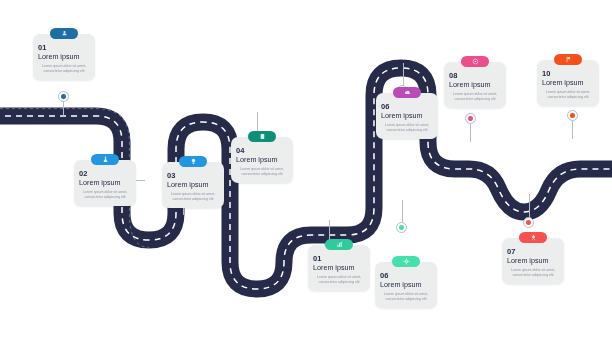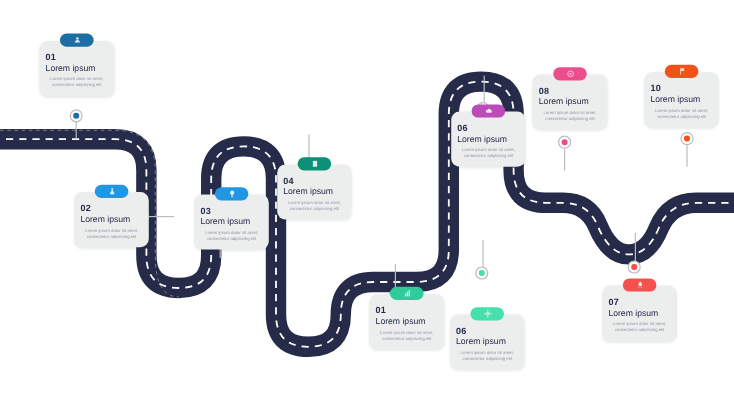--- a/index.html
+++ b/index.html
@@ -135,21 +135,21 @@
           </svg>
         </div>
         <div class="num">01</div>
         <div class="ttl">Lorem ipsum</div>
         <div class="body">Lorem ipsum dolor sit amet, consectetur adipiscing elit</div>
       </div>
       <div class="stem h" style="left: 124px; top: 180px; width: 21px; height: 1px;"></div>
       <div class="dot" style="left: 113px; top: 175px;">
         <i style="background: rgb(33, 150, 227);"></i>
       </div>
-      <div class="card" style="left: 62px; top: 160px;">
+      <div class="card" style="left: 74px; top: 160px;">
         <div class="badge" style="background: rgb(33, 150, 227);">
           <svg width="7" height="7" viewBox="0 0 12 12" fill="#ffffff" opacity=".85">
             <path d="M4.6 1.4h2.8v1.1H6.9v2.2l2.3 4.1a.9.9 0 0 1-.8 1.3H3.6a.9.9 0 0 1-.8-1.3l2.3-4.1V2.5H4.6z"></path>
           </svg>
         </div>
         <div class="num">02</div>
         <div class="ttl">Lorem ipsum</div>
         <div class="body">Lorem ipsum dolor sit amet, consectetur adipiscing elit</div>
       </div>
       <div class="stem" style="left: 183px; top: 199px; height: 16px; width: 1px;"></div>

